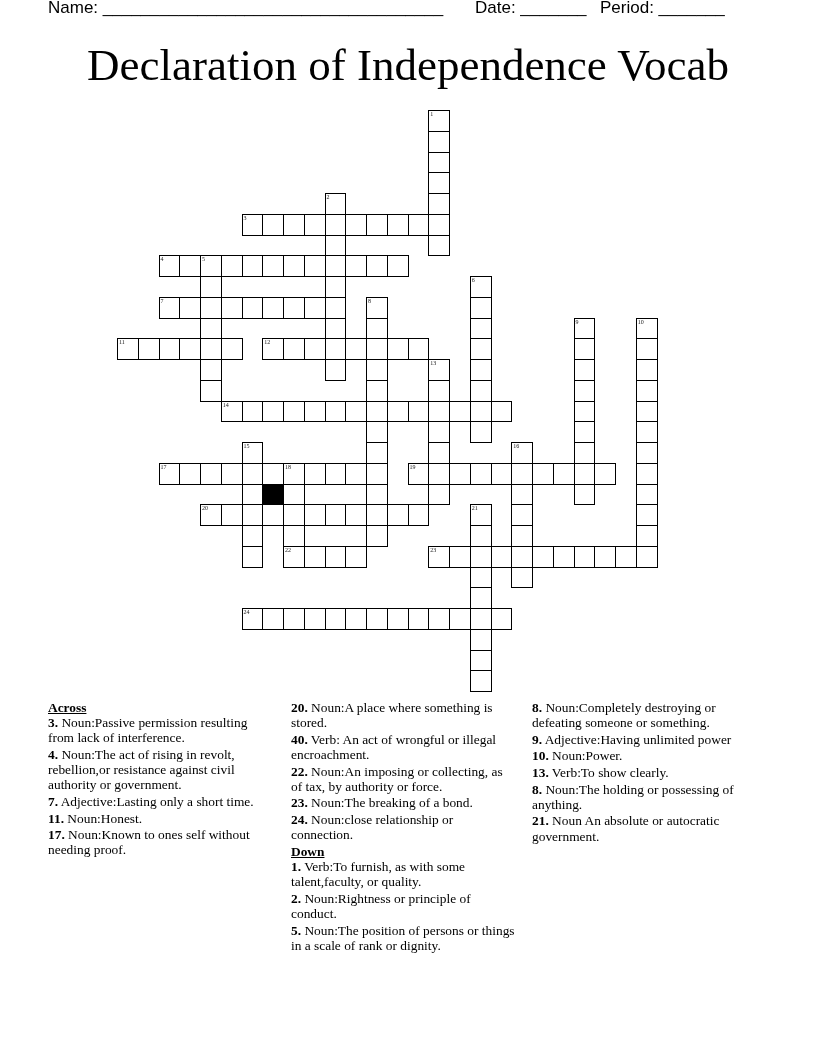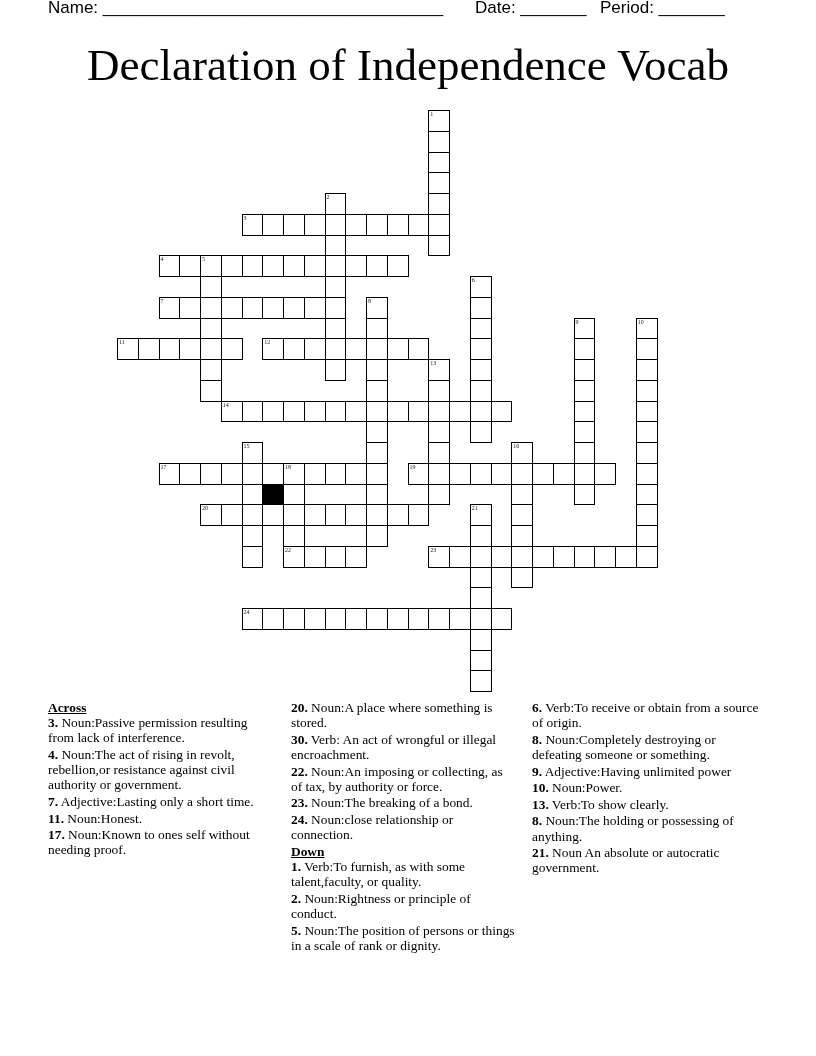--- a/index.html
+++ b/index.html
@@ -291,35 +291,34 @@
       <p class="clue"><b>3.</b> Noun:Passive permission resulting from lack of interference.</p>
       <p class="clue"><b>4.</b> Noun:The act of rising in revolt, rebellion,or resistance against civil authority or government.</p>
       <p class="clue"><b>7.</b> Adjective:Lasting only a short time.</p>
       <p class="clue"><b>11.</b> Noun:Honest.</p>
       <p class="clue"><b>17.</b> Noun:Known to ones self without needing proof.</p>
     </div>
 </div>
 <div class="clues" style="left:291px;width:226px">
   <div id="col2a">
       <p class="clue"><b>20.</b> Noun:A place where something is stored.</p>
-      <p class="clue"><b>30.</b> Verb: An act of wrongful or illegal encroachment.</p>
+      <p class="clue"><b>40.</b> Verb: An act of wrongful or illegal encroachment.</p>
       <p class="clue"><b>22.</b> Noun:An imposing or collecting, as of tax, by authority or force.</p>
       <p class="clue"><b>23.</b> Noun:The breaking of a bond.</p>
       <p class="clue"><b>24.</b> Noun:close relationship or connection.</p>
     </div>
   <p class="clue-heading">Down</p>
   <div id="col2b">
       <p class="clue"><b>1.</b> Verb:To furnish, as with some talent,faculty, or quality.</p>
       <p class="clue"><b>2.</b> Noun:Rightness or principle of conduct.</p>
       <p class="clue"><b>5.</b> Noun:The position of persons or things in a scale of rank or dignity.</p>
     </div>
 </div>
 <div class="clues" style="left:532px;width:232px">
   <div id="col3">
-      <p class="clue"><b>6.</b> Verb:To receive or obtain from a source of origin.</p>
       <p class="clue"><b>8.</b> Noun:Completely destroying or defeating someone or something.</p>
       <p class="clue"><b>9.</b> Adjective:Having unlimited power</p>
       <p class="clue"><b>10.</b> Noun:Power.</p>
       <p class="clue"><b>13.</b> Verb:To show clearly.</p>
       <p class="clue"><b>8.</b> Noun:The holding or possessing of anything.</p>
       <p class="clue"><b>21.</b> Noun An absolute or autocratic government.</p>
     </div>
 </div>
 
 </body></html>

